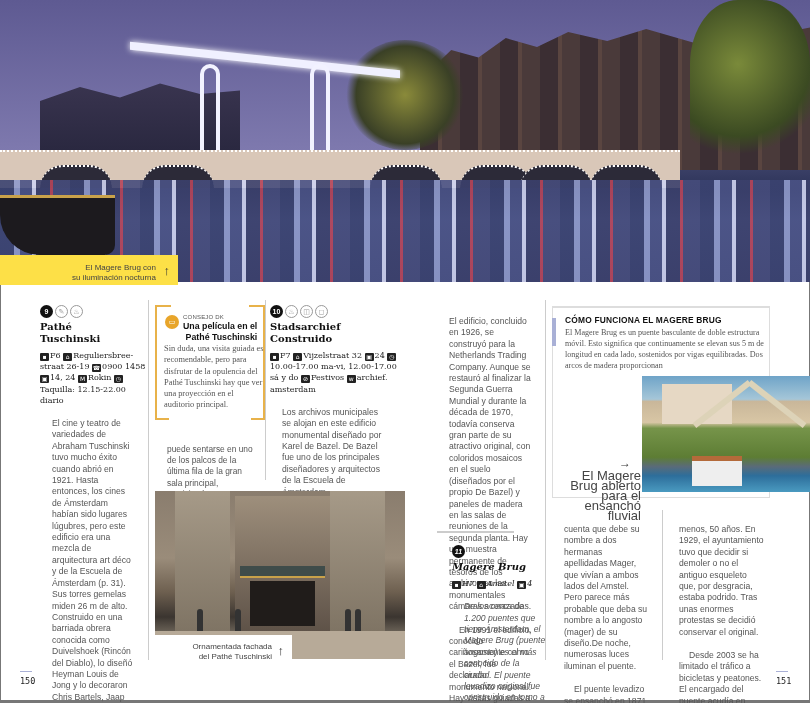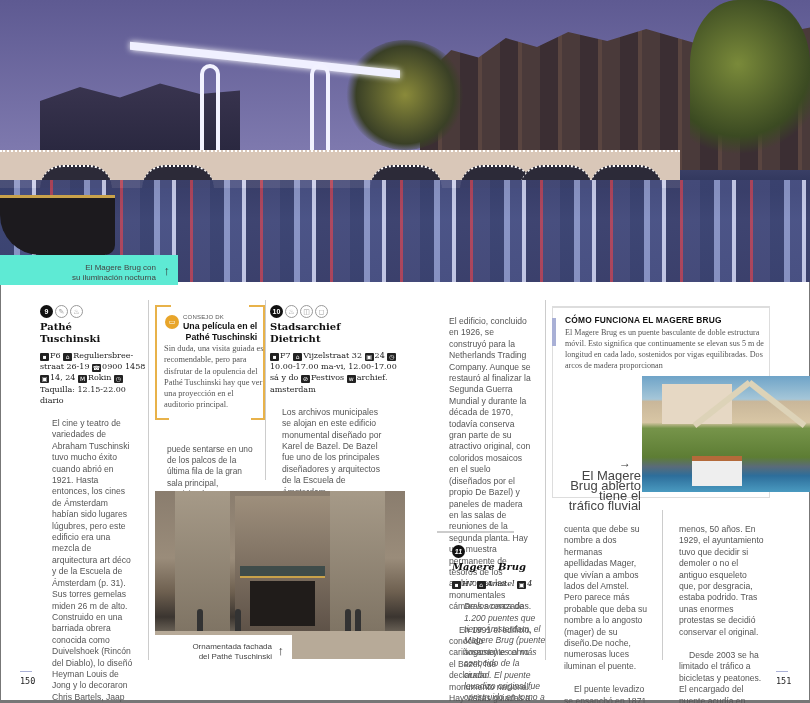--- a/index.html
+++ b/index.html
@@ -18,21 +18,21 @@
   .hero .trees2 { position:absolute; left:345px; top:40px; width:120px; height:110px; border-radius:50%; background: radial-gradient(circle, #8a8a3a, #3a4026 60%, transparent 72%); }
   .hero .leftbld { position:absolute; left:40px; top:80px; width:200px; height:70px; background: linear-gradient(180deg,#3a3550,#2a2840); clip-path: polygon(0 30%,20% 10%,40% 25%,60% 5%,80% 20%,100% 15%,100% 100%,0 100%); }
   .hero .water { position:absolute; left:0; top:180px; width:100%; height:102px;
     background: repeating-linear-gradient(90deg,#3a4270 0 14px,#8f9acb 14px 20px,#4a5285 20px 32px,#cfd3f0 32px 36px,#3b406c 36px 50px,#b6455a 50px 53px,#464c7c 53px 70px); opacity:.9; }
   .hero .bridge { position:absolute; left:0; top:150px; width:680px; height:38px; background:#d9c7b8; border-top:2px dotted #fff; }
   .hero .arch { position:absolute; top:165px; width:72px; height:23px; background:#2c2a38; border-radius:36px 36px 0 0; border-top:2px dotted #fff; }
   .hero .span { position:absolute; left:130px; top:56px; width:270px; height:8px; background:#f0f0ff; box-shadow:0 0 6px #fff; transform: skewY(6deg); }
   .hero .gate1, .hero .gate2 { position:absolute; top:64px; width:20px; height:88px; border:4px solid #f2f2ff; border-bottom:none; border-radius:10px 10px 0 0; }
   .hero .gate1 { left:200px; } .hero .gate2 { left:310px; }
   .hero .boat { position:absolute; left:0; top:195px; width:115px; height:60px; background:#1c1a1e; border-radius:0 0 10px 40px; border-top:3px solid #c9a24a; }
-  .hero-caption { position: absolute; left: 0; top: 255px; width: 178px; height: 30px; background:#5eead4; text-align:right; padding: 8px 22px 0 0; font-size: 8px; line-height: 10px; color:#444; font-family:"Liberation Sans Narrow","Liberation Sans",sans-serif; }
+  .hero-caption { position: absolute; left: 0; top: 255px; width: 178px; height: 30px; background:#fde047; text-align:right; padding: 8px 22px 0 0; font-size: 8px; line-height: 10px; color:#444; font-family:"Liberation Sans Narrow","Liberation Sans",sans-serif; }
   .arrow-up { position:absolute; font-size:13px; color:#333; line-height:13px; }
 
   .col { position:absolute; font-size: 8.6px; line-height: 11.4px; color:#555; }
   .col p { margin: 12px; }
   .indent { text-indent: 10px; }
   .col-divider { position:absolute; width:1px; background:#ccc; }
 
   .numhead { display:flex; align-items:center; gap:2px; margin-bottom:3px; }
   .num { width:13px; height:13px; border-radius:50%; background:#111; color:#fff; font-size:7px; font-weight:bold; display:inline-flex; align-items:center; justify-content:center; }
   .micon { width:13px; height:13px; border-radius:50%; border:1px solid #999; color:#999; font-size:7px; display:inline-flex; align-items:center; justify-content:center; }
@@ -153,21 +153,21 @@
 
 <div class="col" style="left:270px;top:305px;width:130px;">
   <div class="numhead">
     <span class="num">10</span>
     <span class="micon">♨</span>
     <span class="micon">◫</span>
     <span class="micon">◻</span>
   </div>
   <div class="entry-title">
     <div>Stadsarchief</div>
-    <div>Dietricht</div>
+    <div>Construido</div>
   </div>
   <div class="info">
     <span class="ib">▪</span><span>F7</span>
     <span class="ib">⌂</span><span>Vijzelstraat 32</span>
     <span class="ib">▣</span><span>24</span>
     <span class="ib">◷</span><span>10.00-17.00 ma-vi, 12.00-17.00 sá y do</span>
     <span class="ib">⊘</span><span>Festivos</span>
     <span class="ib">w</span><span>archief. amsterdam</span>
   </div>
   <p>Los archivos municipales se alojan en este edificio monumental diseñado por Karel de Bazel. De Bazel fue uno de los principales diseñadores y arquitectos de la Escuela de Ámsterdam.</p>
@@ -216,21 +216,21 @@
   <div class="box-body">El Magere Brug es un puente basculante de doble estructura móvil. Esto significa que continuamente se elevan sus 5 m de longitud en cada lado, sostenidos por vigas equilibradas. Dos arcos de madera proporcionan</div>
   <div class="box-photo">
     <div class="b1"></div>
       <div class="s1"></div>
       <div class="s2"></div>
       <div class="boat2"></div>
   </div>
   <span class="arrow-right">→</span>
   <div class="box-caption">
     <div>El Magere Brug abierto</div>
-    <div>tiene el tráfico fluvial</div>
+    <div>para el ensanchó fluvial</div>
   </div>
 </div>
 
 <div class="col" style="left:552px;top:512px;width:108px;">
   <p>cuenta que debe su nombre a dos hermanas apellidadas Mager, que vivían a ambos lados del Amstel. Pero parece más probable que deba su nombre a lo angosto (mager) de su diseño.De noche, numerosas luces iluminan el puente.</p>
   <p class="indent">El puente levadizo se ensanchó en 1871 y fue reconstruido en 1934, aunque mantiene la tradicional doble estructura móvil. El puente se fabricó con madera de azobe africana y tenía prevista una vida útil de, al</p>
 </div>
 <div class="col-divider" style="left:662px;top:510px;height:150px;"></div>
 <div class="col" style="left:667px;top:512px;width:110px;">
   <p>menos, 50 años. En 1929, el ayuntamiento tuvo que decidir si demoler o no el antiguo esqueleto que, por desgracia, estaba podrido. Tras unas enormes protestas se decidió conservar el original.</p>

